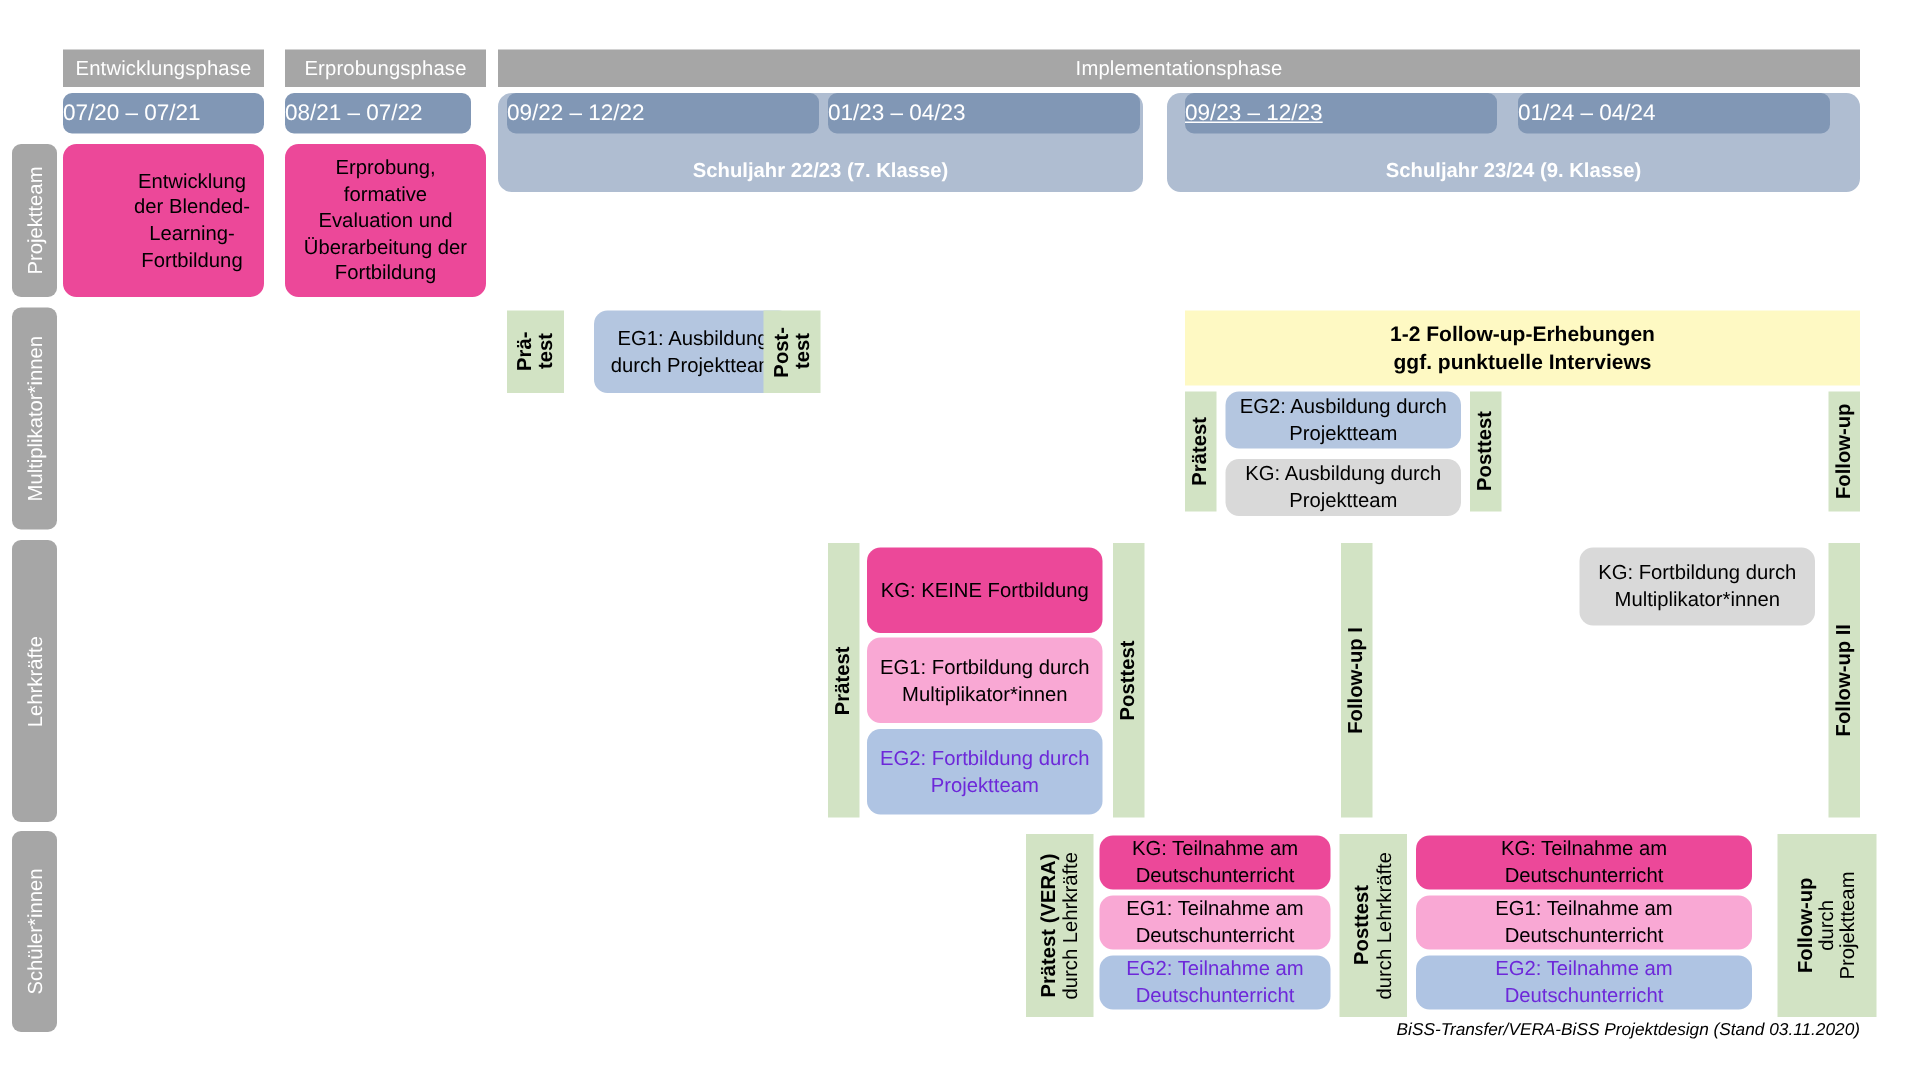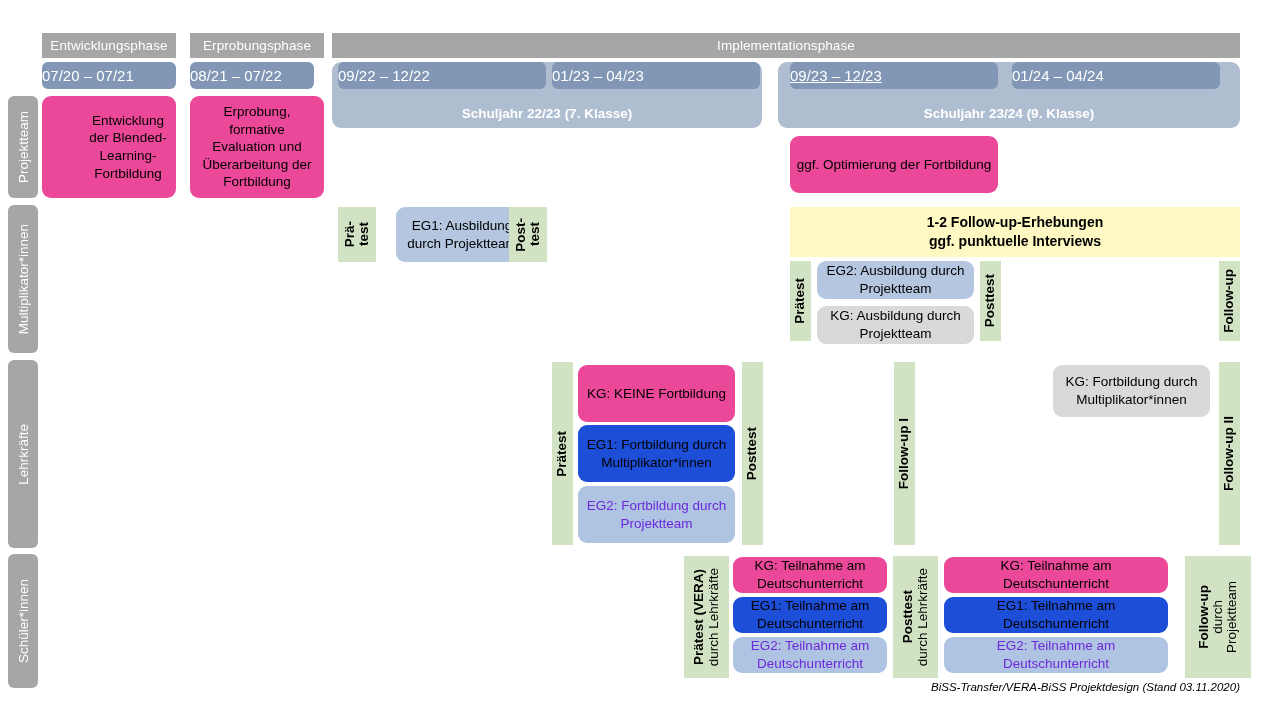--- a/index.html
+++ b/index.html
@@ -75,21 +75,21 @@
     align-items: center;
     justify-content: center;
     text-align: center;
     font-size: 13.5px;
     line-height: 1.30;
     padding: 2px 6px;
   }
   .card.grey      { background: #ec4899; color: #000; }
   .card.grey-2    { background: #D9D9D9; color: #000; }
   .card.blue-mid  { background: #B4C6E0; color: #000; }
-  .card.blue-dark { background: #1d4ed8; color: #000; }
+  .card.blue-dark { background: #f9a8d4; color: #000; }
   .card.blue-lite { background: #AFC4E3; color: #6d28d9; }
 
   .test-col {
     background: #D2E3C4;
     color: #000000;
     display: flex;
     align-items: center;
     justify-content: center;
     gap: 0px;
   }
@@ -177,23 +177,20 @@
   <div class="abs role-label" style="left:8px; top:554px; width:30px; height:134px;">
     <span class="vtext">Schüler*innen</span>
   </div>
 
   <div class="abs card grey" style="left:42px; top:96px; width:134px; height:102px;padding-left:44px;">
     <span>Entwicklung der Blended-Learning-Fortbildung</span>
   </div>
   <div class="abs card grey" style="left:190px; top:96px; width:134px; height:102px;">
     <span>Erprobung, formative Evaluation und Überarbeitung der Fortbildung</span>
   </div>
-  <div class="abs card grey" style="left:790px; top:136px; width:208px; height:57px;">
-    <span>ggf. Optimierung der Fortbildung</span>
-  </div>
 
   <div class="abs test-col" style="left:338px; top:207px; width:38px; height:55px;">
     <span class="vtext">Prä-</span>
     <span class="vtext">test</span>
   </div>
   <div class="abs card blue-mid" style="left:396px; top:207px; width:132px; height:55px;">
     <span>EG1: Ausbildung durch Projektteam</span>
   </div>
   <div class="abs test-col" style="left:509px; top:207px; width:38px; height:55px;">
     <span class="vtext">Post-</span>

